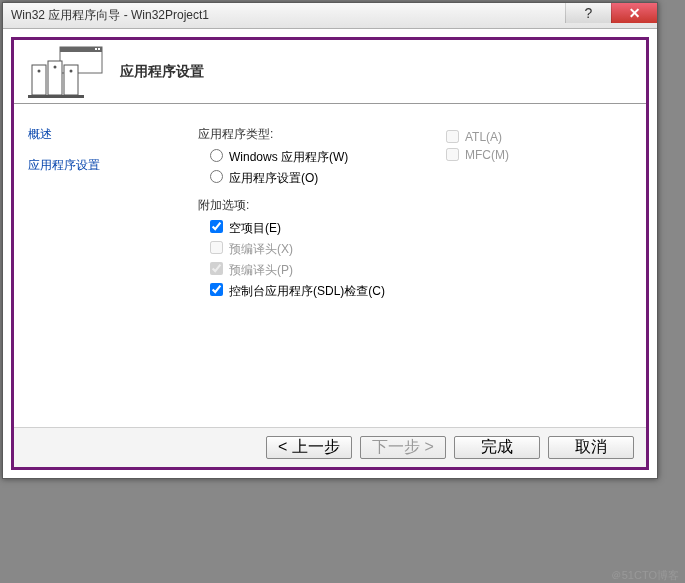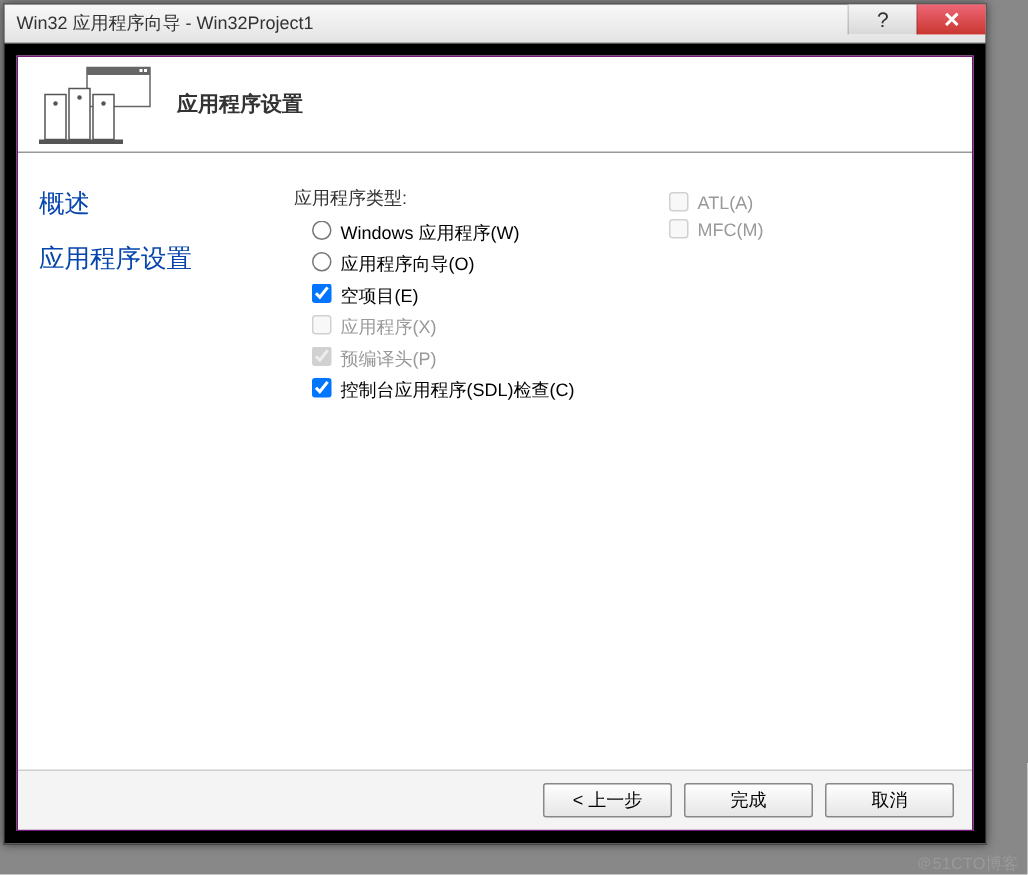--- a/index.html
+++ b/index.html
@@ -1,42 +1,42 @@
 <!DOCTYPE html>
 <html><head>
 <meta charset="utf-8">
 <style>
   * { box-sizing: border-box; margin: 0; padding: 0; }
   body { font-family: "Microsoft YaHei", SimSun, Tahoma, sans-serif; font-size: 12px; background: #888; width: 685px; height: 583px; overflow: hidden; position: relative; }
-  .window { position: absolute; left: 2px; top: 2px; width: 656px; height: 561px; background: #000000; border: 1px solid #5a5a5a; box-shadow: 0 0 6px rgba(0,0,0,0.5); }
+  .window { position: absolute; left: 2px; top: 2px; width: 656px; height: 477px; background: #ffffff; border: 1px solid #5a5a5a; box-shadow: 0 0 6px rgba(0,0,0,0.5); }
   .titlebar { height: 26px; background: linear-gradient(to bottom, #f8f8f8, #e4e4e4); border-bottom: 1px solid #b0b0b0; display: flex; align-items: center; padding: 0 0 0 8px; color: #333; }
   .titlebar-text { flex: 1; font-size: 12px; }
   .titlebar-btns { display: flex; height: 100%; }
   .titlebar-btn { width: 46px; height: 20px; display: flex; align-items: center; justify-content: center; font-size: 14px; border-left: 1px solid rgba(0,0,0,0.15); }
   .titlebar-btn.help { background: linear-gradient(to bottom,#f5f5f5,#d8d8d8); color:#333; }
   .titlebar-btn.close { background: linear-gradient(to bottom,#e67,#c8372f); color:#fff; font-weight:bold; }
 
-  .inner { position: absolute; left: 8px; top: 34px; right: 8px; bottom: 8px; background: #fff; border: 1px solid #701a75; }
+  .inner { position: absolute; left: 8px; top: 34px; right: 8px; bottom: 8px; background: #fff; border: 3px solid #701a75; }
   .header { height: 64px; border-bottom: 1px solid #999; display: flex; align-items: center; padding: 0 12px; gap: 14px; }
   .header-icon { width: 80px; height: 54px; }
   .header-title { font-size: 14px; font-weight: bold; color: #333; }
 
   .body { position: absolute; top: 64px; left: 0; right: 0; bottom: 40px; display: flex; }
   .sidebar { width: 170px; padding: 22px 14px; }
-  .sidebar a { display: block; color: #0645ad; text-decoration: none; margin-bottom: 14px; font-size: 17px; cursor: pointer; }
+  .sidebar a { display: block; color: #0645ad; text-decoration: none; margin-bottom: 14px; font-size: 12px; cursor: pointer; }
   .content { flex: 1; padding: 22px 14px 14px 14px; display: flex; gap: 38px; }
   .col { flex: 1; }
   .group-label { font-size: 12px; color: #333; margin-bottom: 6px; }
   .opt { display: flex; gap: 6px; margin: 4px 0 4px 12px; font-size: 12px; }
   .opt.disabled { color: #999; }
   .opt.disabled input { accent-color: #aaa; }
   .opt input[type=radio], .opt input[type=checkbox] { width: 13px; height: 13px; }
 
   .footer { position: absolute; left: 0; right: 0; bottom: 0; height: 40px; border-top: 1px solid #d0d0d0; display: flex; align-items: center; justify-content: flex-end; padding: 0 12px; gap: 8px; background: #f4f4f4; }
-  .btn { min-width: 86px; height: 23px; border: 1px solid #888; background: linear-gradient(to bottom,#fefefe,#e6e6e6); font-size: 12px; border-radius: 2px; cursor: pointer; }
+  .btn { min-width: 86px; height: 23px; border: 1px solid #888; background: linear-gradient(to bottom,#fefefe,#e6e6e6); font-size: 16px; border-radius: 2px; cursor: pointer; }
   .btn:disabled { color: #999; background: linear-gradient(to bottom,#f6f6f6,#e9e9e9); cursor: default; }
 
   .watermark { position:absolute; right: 6px; bottom: 0; color:#999; font-size: 11px; }
 </style>
 </head>
 <body>
 
 <div class="window">
   <div class="titlebar">
     <span class="titlebar-text">Win32 应用程序向导 - Win32Project1</span>
@@ -71,30 +71,31 @@
       </div>
       <div class="content">
         <div class="col">
           <div class="group-label">应用程序类型:</div>
           <label class="opt">
               <input type="radio" name="apptype" style="">
               <span>Windows 应用程序(W)</span>
             </label>
           <label class="opt">
               <input type="radio" name="apptype" style="">
-              <span>应用程序向导(O)</span>
+              <span>应用程序设置(O)</span>
             </label>
 
+          <div class="group-label" style="margin-top:10px">附加选项:</div>
           <label class="opt">
               <input type="checkbox" checked="" style="">
               <span>空项目(E)</span>
             </label>
           <label class="opt disabled">
               <input type="checkbox" disabled="" style="">
-              <span>应用程序(X)</span>
+              <span>预编译头(X)</span>
             </label>
           <label class="opt disabled">
               <input type="checkbox" checked="" disabled="" style="">
               <span>预编译头(P)</span>
             </label>
           <label class="opt">
               <input type="checkbox" checked="" style="">
               <span>控制台应用程序(SDL)检查(C)</span>
             </label>
         </div>
@@ -106,19 +107,20 @@
           <label class="opt disabled">
               <input type="checkbox" disabled="" style="">
               <span>MFC(M)</span>
             </label>
         </div>
       </div>
     </div>
 
     <div class="footer">
       <button class="btn">&lt; 上一步</button>
+      <button class="btn" disabled="">下一步 &gt;</button>
       <button class="btn">完成</button>
       <button class="btn">取消</button>
     </div>
   </div>
 </div>
 
 <div class="watermark">＠51CTO博客</div>
 
 </body></html>

